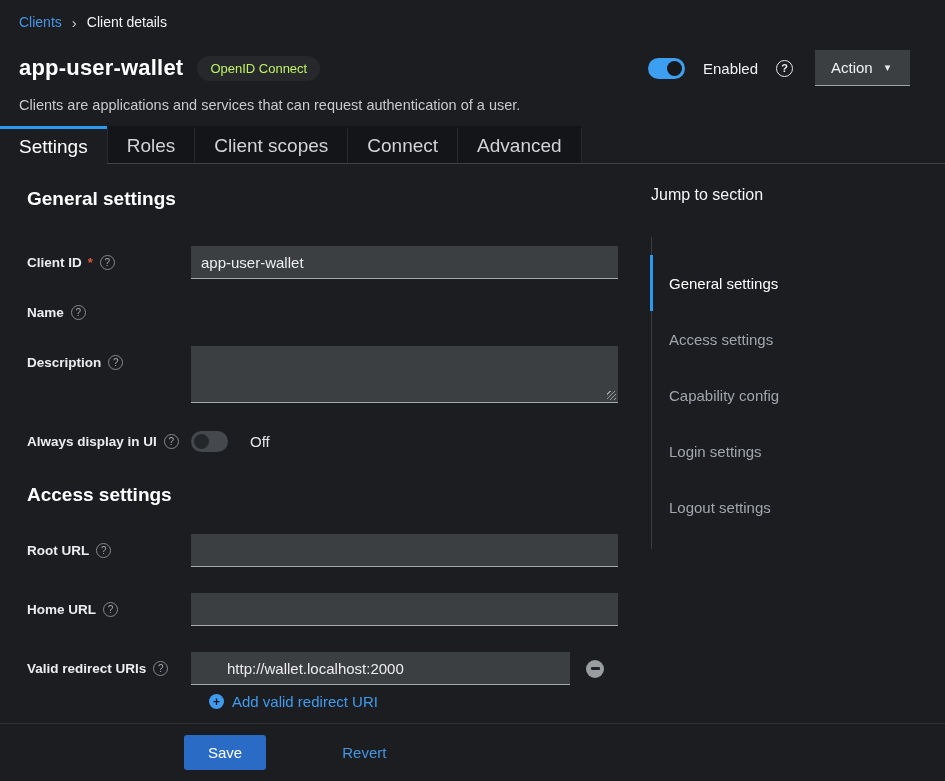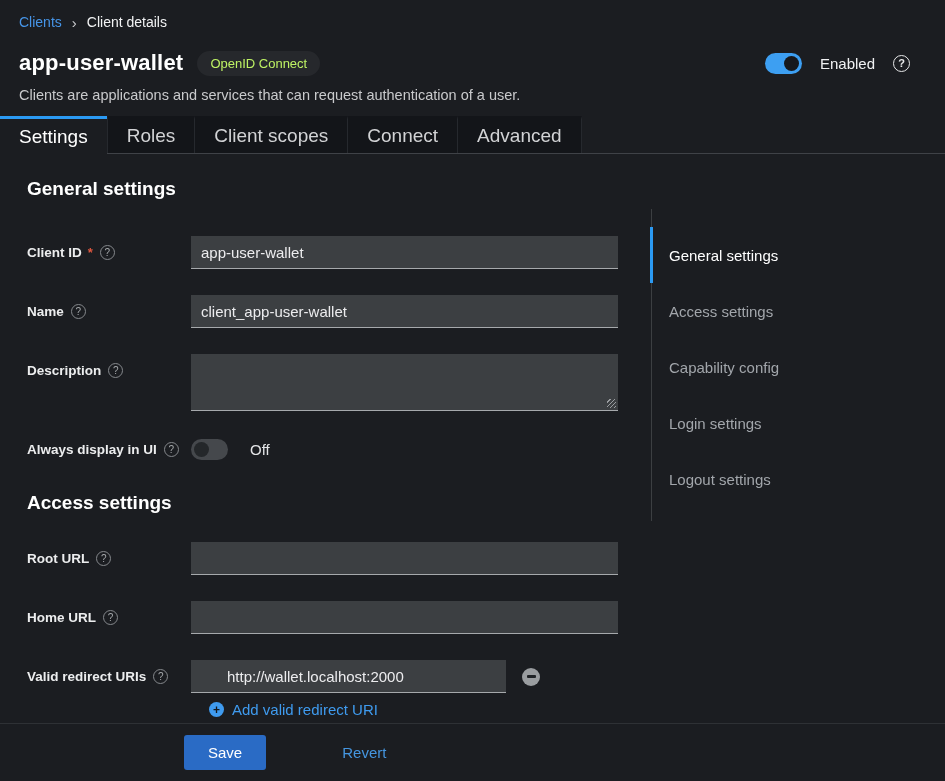--- a/index.html
+++ b/index.html
@@ -97,21 +97,21 @@
     position:absolute; right:2px; bottom:3px; width:9px; height:9px;
     background:repeating-linear-gradient(135deg, transparent 0 2px, #9a9da0 2px 3px);
     pointer-events:none;
   }
   .toggle-row { margin-bottom:0; align-items:center; }
   .toggle-wrap { display:flex; align-items:center; gap:22px; }
   .off-label { font-size:15px; color:#e3e4e6; }
 
   .uri-row { margin-bottom:0; }
   .uri-control { display:flex; align-items:center; gap:16px; }
-  .uri-input { width:315px;padding-left:36px; }
+  .uri-input { width:379px;padding-left:36px; }
   .minus-btn {
     width:18px; height:18px; border-radius:50%; background:#9a9da0; border:none;
     display:flex; align-items:center; justify-content:center; cursor:pointer; flex:none; padding:0;
   }
   .minus-bar { width:9px; height:2.5px; background:#1f2226; border-radius:1px; }
   .add-uri {
     margin:8px 0 0 18px; display:flex; align-items:center; gap:8px;
     color:#3f9bef; font-size:15px; cursor:pointer; text-decoration:none;
   }
   .plus-icon {
@@ -164,20 +164,24 @@
       <div class="title-left">
         <span class="page-title">app-user-wallet</span>
         <span class="badge">OpenID Connect</span>
       </div>
       <div class="title-right">
         <span class="switch on">
             <span class="knob"></span>
           </span>
         <span class="enabled-label">Enabled</span>
         <span class="help-big">?</span>
+        <button class="action-btn">
+          <span>Action</span>
+          <span class="caret">▾</span>
+        </button>
       </div>
     </div>
 
     <div class="subtitle">Clients are applications and services that can request authentication of a user.</div>
   </div>
 
   <div class="tabbar">
     <div class="tab active">Settings</div>
     <div class="tab">Roles</div>
     <div class="tab">Client scopes</div>
@@ -199,23 +203,20 @@
         <div class="control-col">
           <input class="text-input" type="text" value="app-user-wallet" style="">
         </div>
       </div>
 
       <div class="form-row">
         <div class="label-col">
           <span class="field-label">Name</span>
           <span class="help">?</span>
         </div>
-        <div class="control-col">
-          <input class="text-input" type="text" value="client_app-user-wallet" style="">
-        </div>
       </div>
 
       <div class="form-row" style="margin-bottom:28px;">
         <div class="label-col top">
           <span class="field-label">Description</span>
           <span class="help">?</span>
         </div>
         <div class="control-col">
           <div class="textarea-wrap">
             <textarea class="text-area" style=""></textarea>
@@ -273,20 +274,21 @@
       </div>
 
       <a class="add-uri" style="margin-left:182px;">
         <span class="plus-icon">+</span>
         <span>Add valid redirect URI</span>
       </a>
 
     </div>
 
     <div class="jumpnav">
+      <div class="jump-heading">Jump to section</div>
       <ul class="jump-list">
         <li class="jump-item active">General settings</li>
         <li class="jump-item">Access settings</li>
         <li class="jump-item">Capability config</li>
         <li class="jump-item">Login settings</li>
         <li class="jump-item">Logout settings</li>
       </ul>
     </div>
   </div>
 

